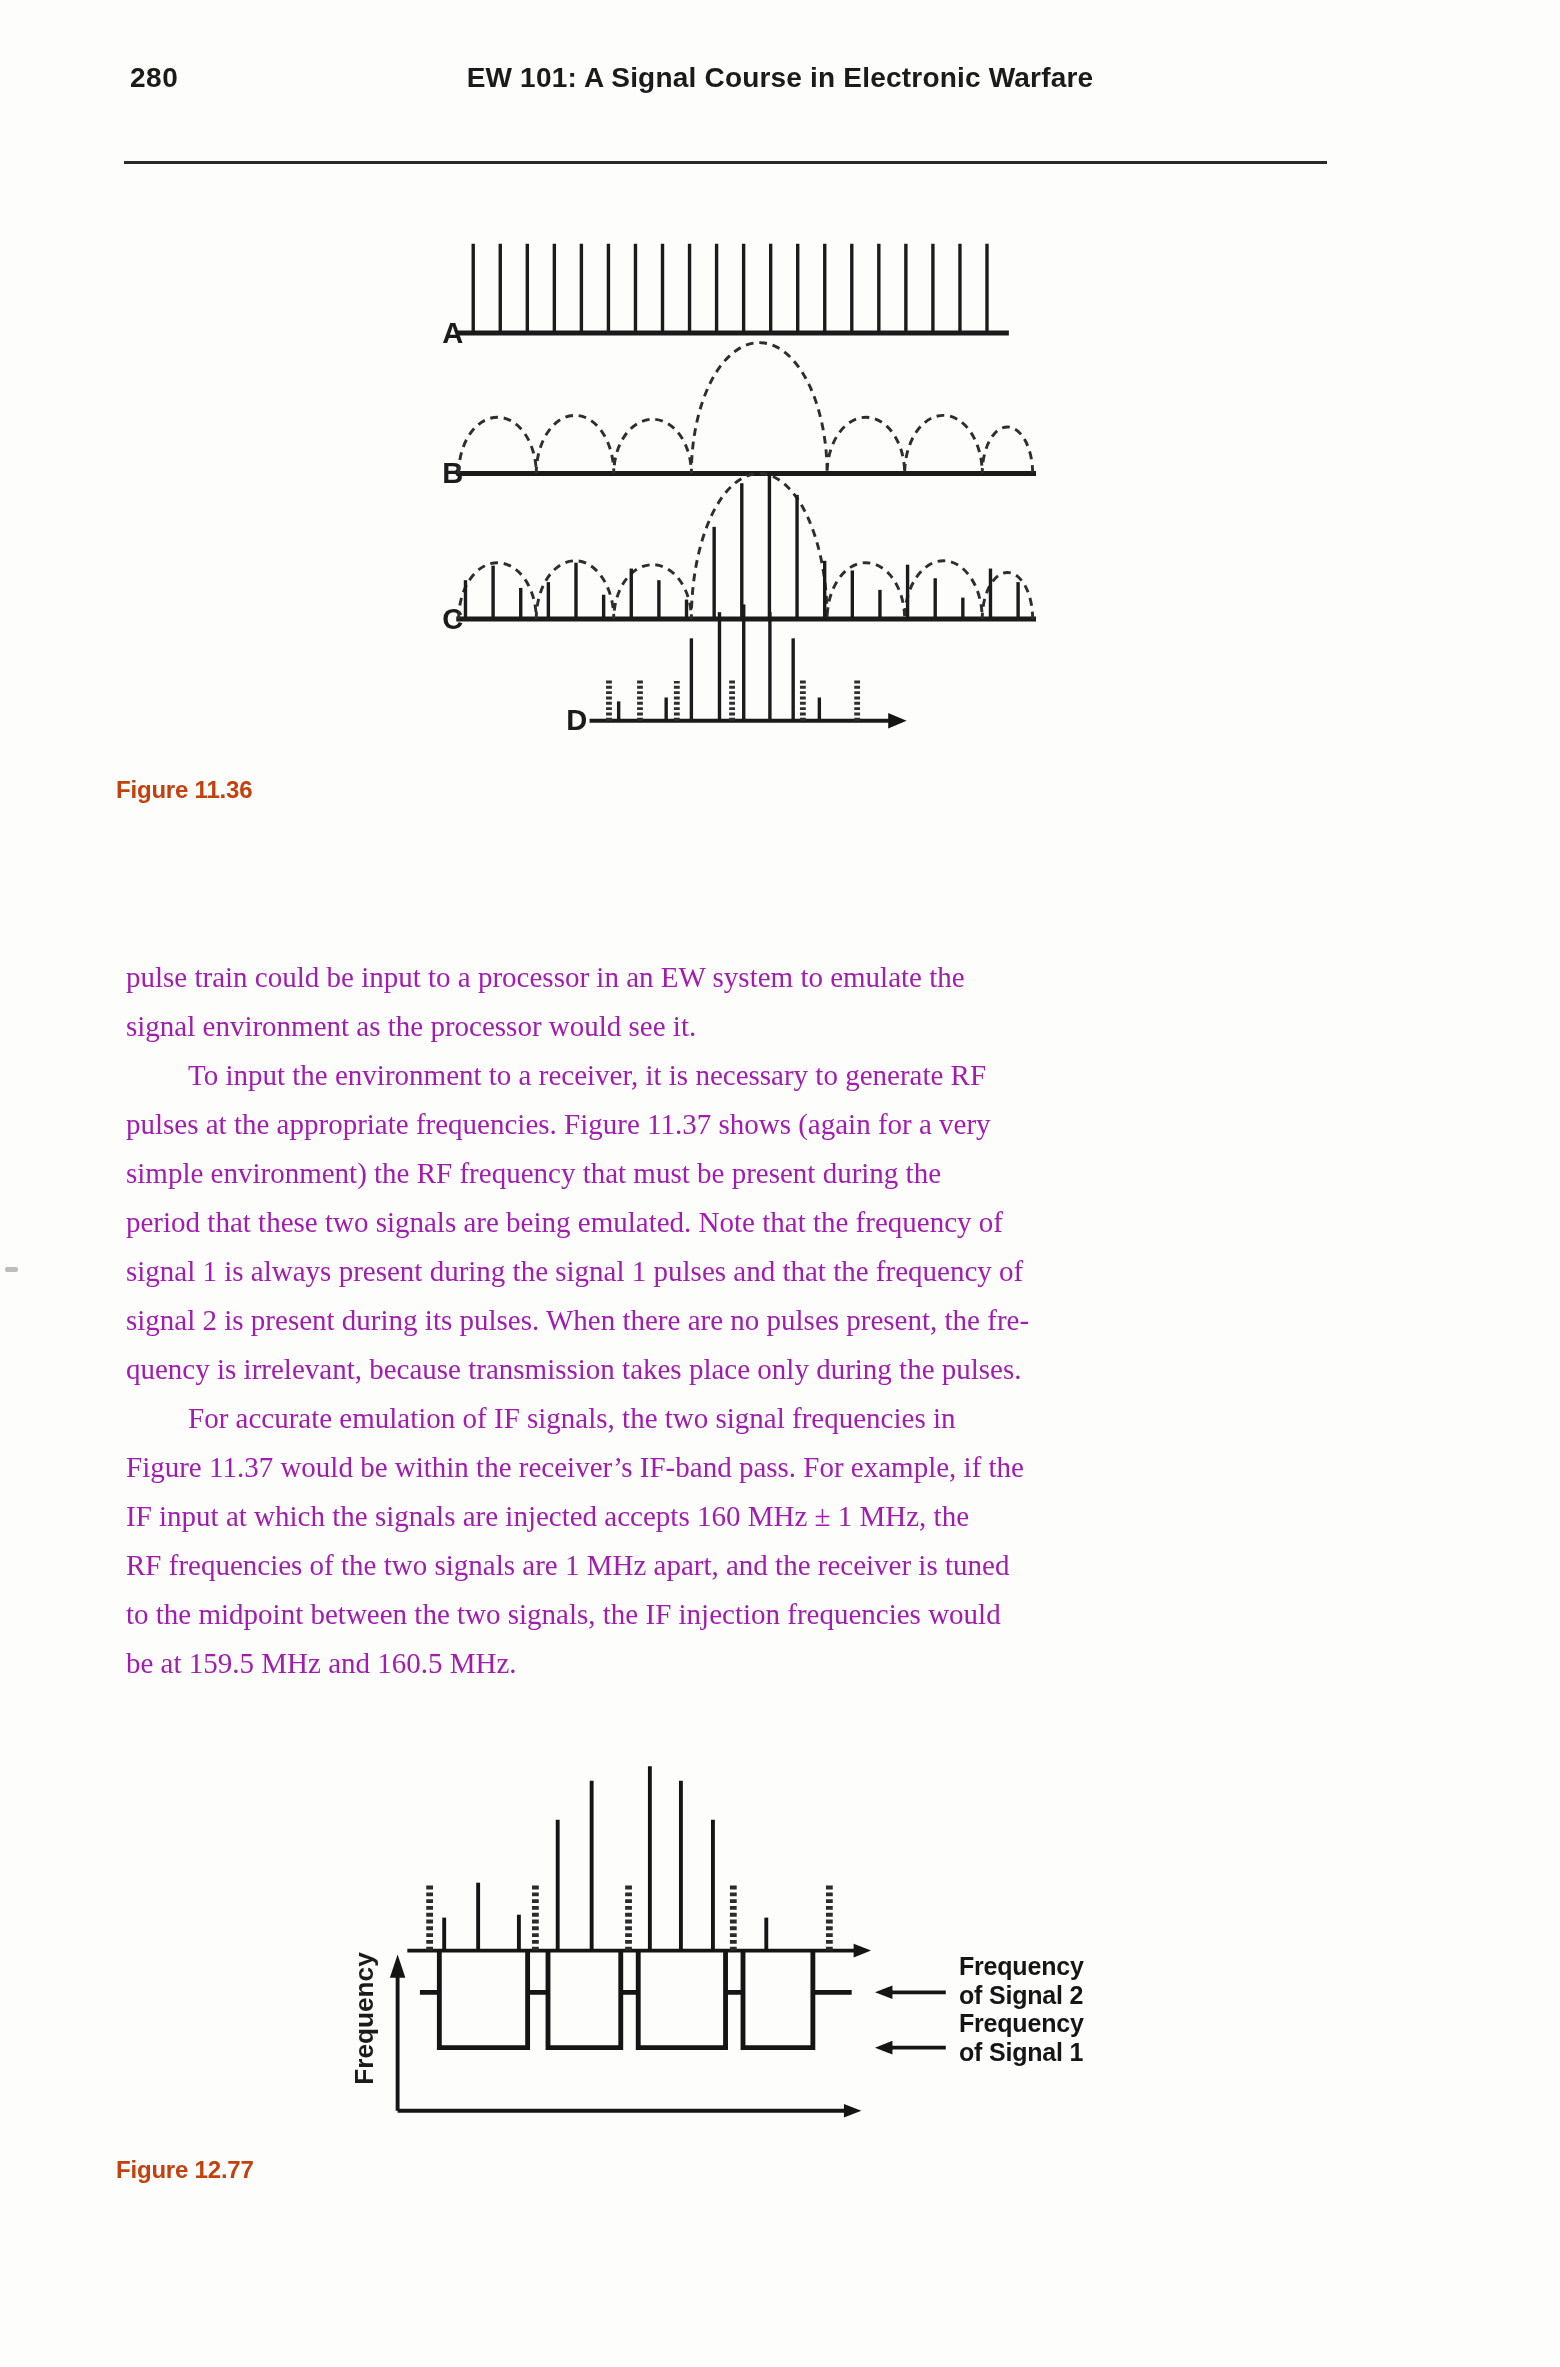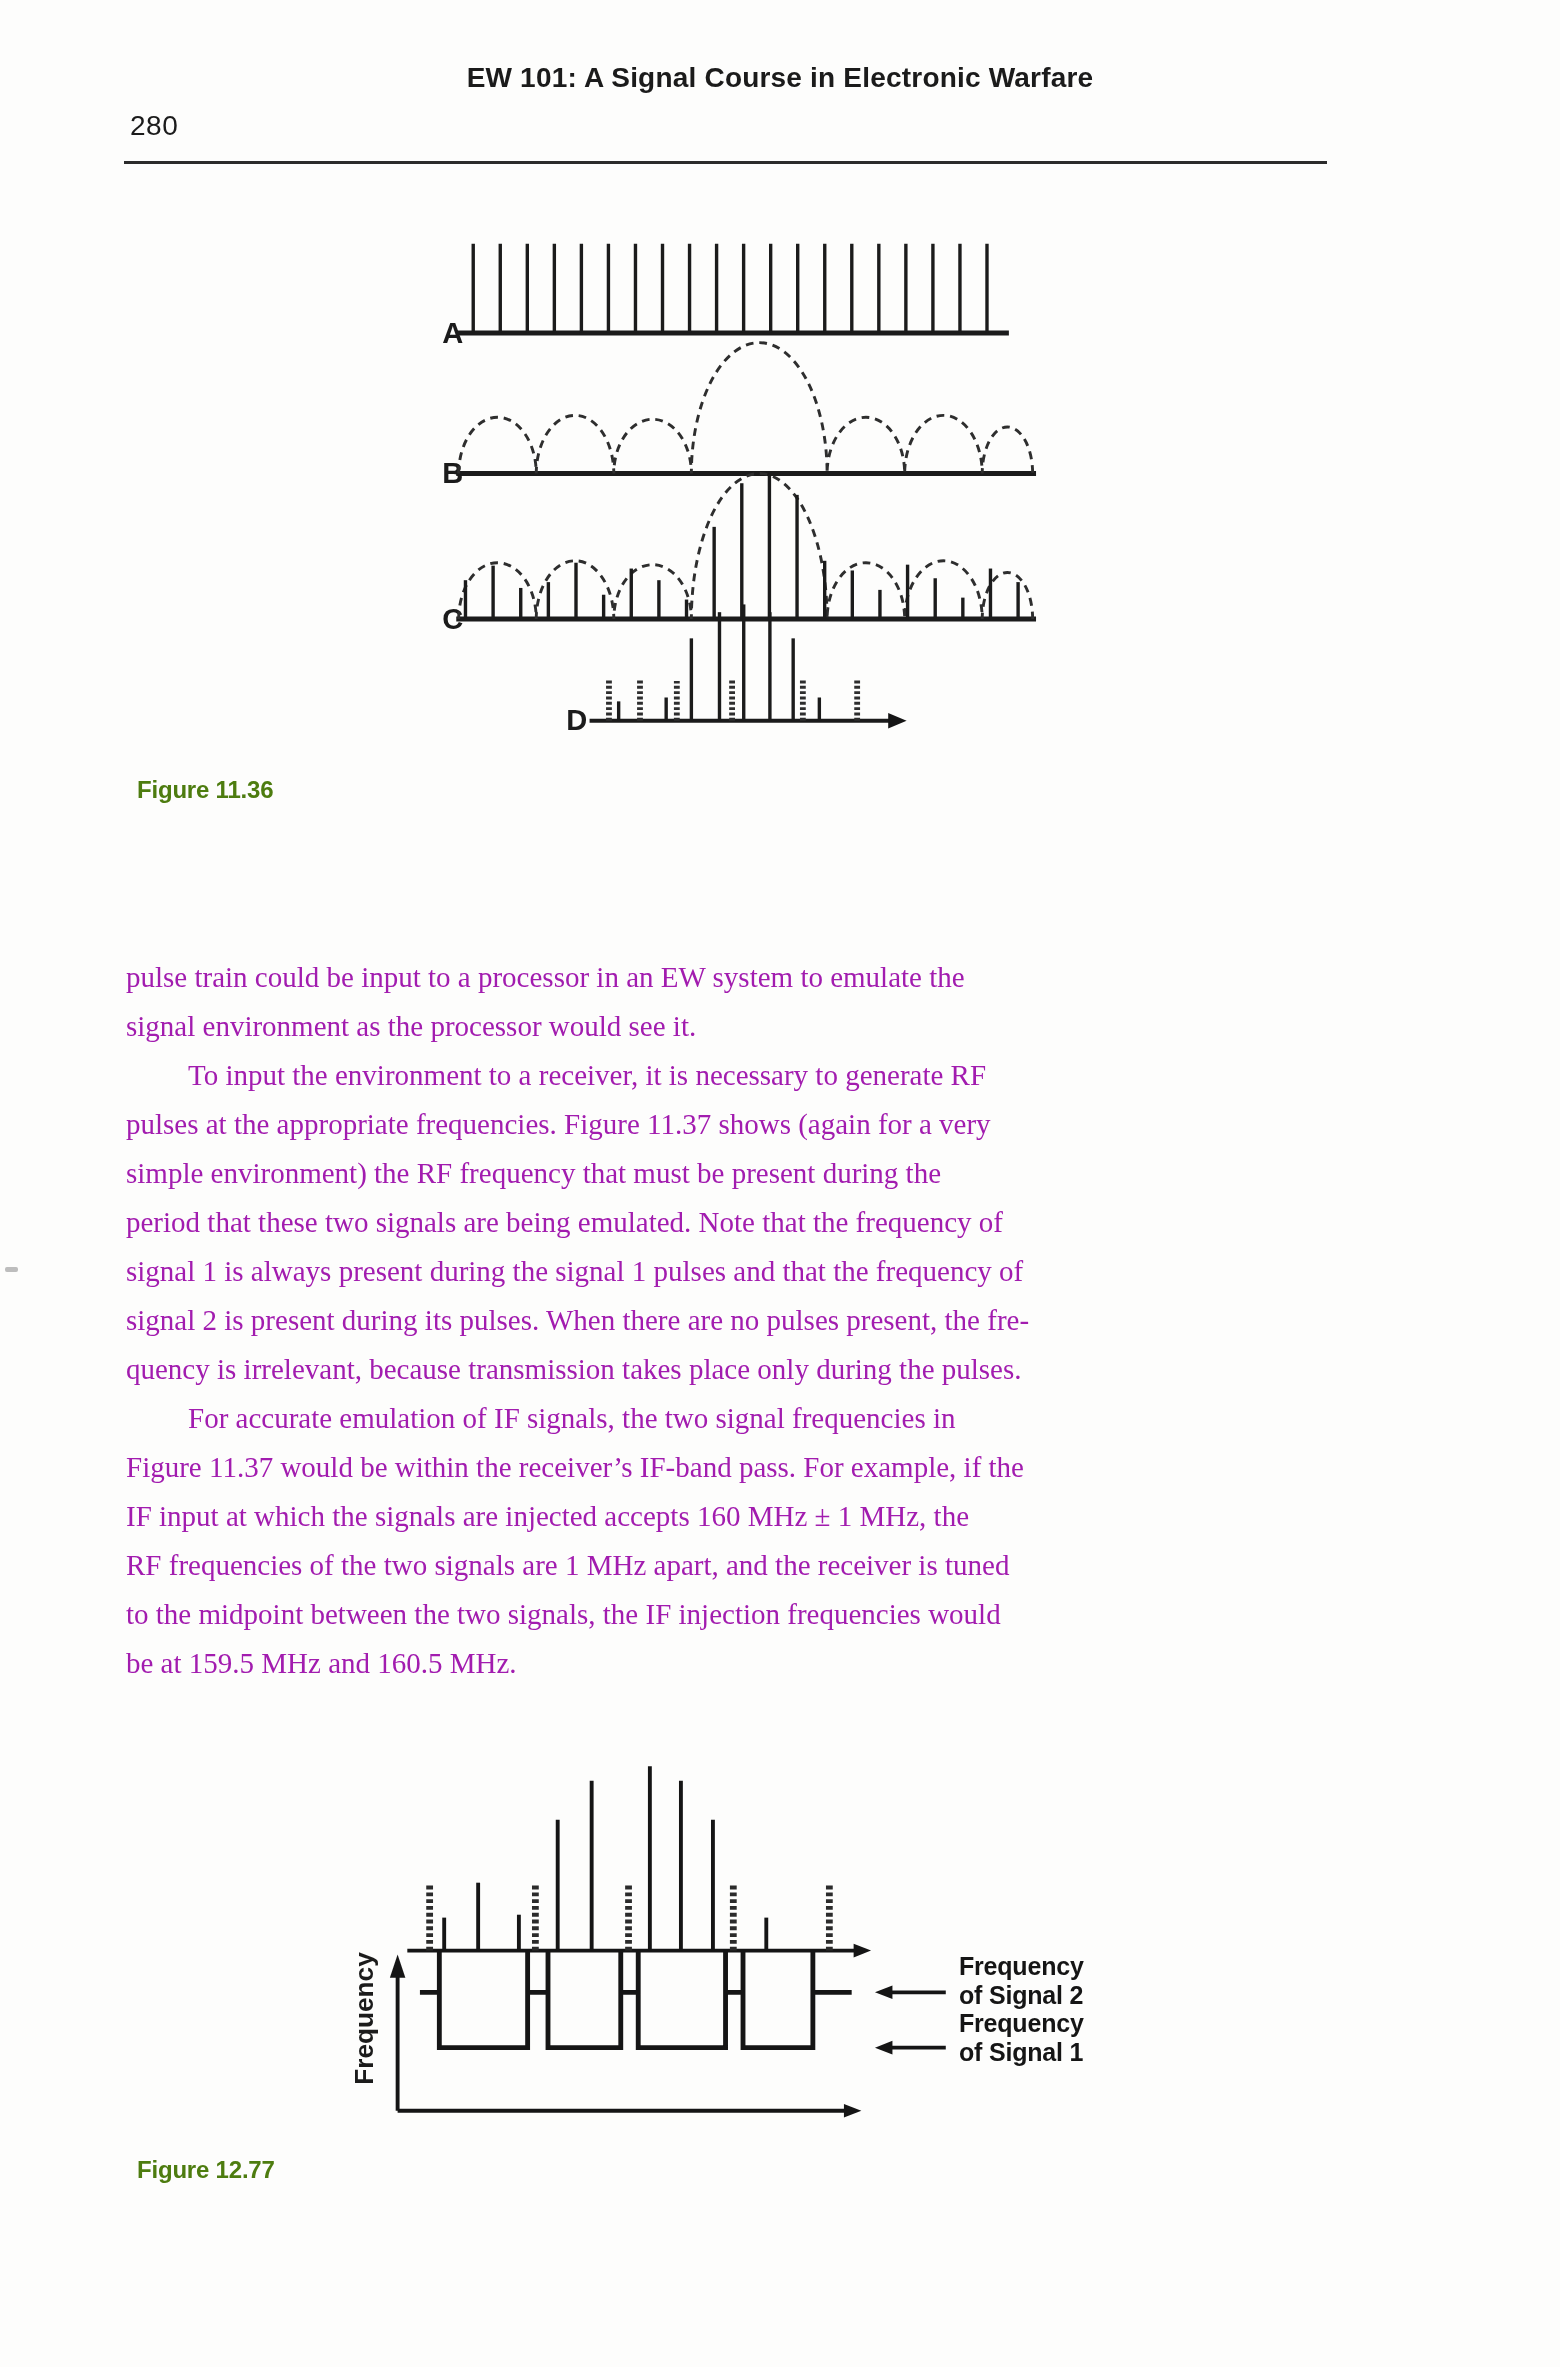--- a/index.html
+++ b/index.html
@@ -8,21 +8,21 @@
     width:1560px;
     height:2368px;
     background:#fdfdfc;
     color:#1b1b1b;
     font-family:"Liberation Sans", "DejaVu Sans", sans-serif;
     overflow:hidden;
   }
   
   .page-number{
     position:absolute; left:130px; top:62px;
-    font-size:28px; font-weight:400; letter-spacing:0.5px;margin-top:48px;
+    font-size:28px; font-weight:700; letter-spacing:0.5px;
   }
   .header-title{
     position:absolute; left:50%; top:62px; transform:translateX(-50%);
     font-size:28px; font-weight:700; letter-spacing:0.2px; white-space:nowrap;
   }
   .header-rule{
     position:absolute; left:124px; top:161px; width:1203px; height:2.9px;
     background:#2b2b2b;
   }
   
@@ -36,23 +36,23 @@
   .env{stroke:#2e2e2e; stroke-width:3; fill:none; stroke-dasharray:8 6;}
   .axis{stroke:#151515; stroke-width:4; fill:none;}
   .sqwave{stroke:#151515; stroke-width:5; fill:none;}
   .arrow-fill{fill:#151515;}
   .pl-solid{stroke:#1b1b1b; stroke-width:3.5;}
   .pl-hatched{stroke:#2e2e2e; stroke-width:6; stroke-dasharray:3 2.5;}
   .pl-solid-lg{stroke:#151515; stroke-width:4;}
   .pl-hatched-lg{stroke:#2b2b2b; stroke-width:7; stroke-dasharray:4 3;}
   
   .caption{
-    position:absolute; left:137px; width:1242px;
+    position:absolute; left:116px; width:1242px;
     display:flex; align-items:flex-end;
-    font-size:24px; line-height:54px; color:#4d7c0f;
+    font-size:24px; line-height:54px; color:#c2410c;
   }
   .cap-label{flex:0 0 210px; font-weight:700; letter-spacing:-0.2px;}
   .cap-text{flex:1; white-space:pre-line; letter-spacing:-0.2px;}
   
   .body-text{
     position:absolute; left:126px; top:953px; width:1232px;
     font-family:"Liberation Serif","DejaVu Serif",serif;
     font-size:29px; line-height:49px; color:#a21caf;
   }
   .para{margin:0; white-space:pre-line;}

